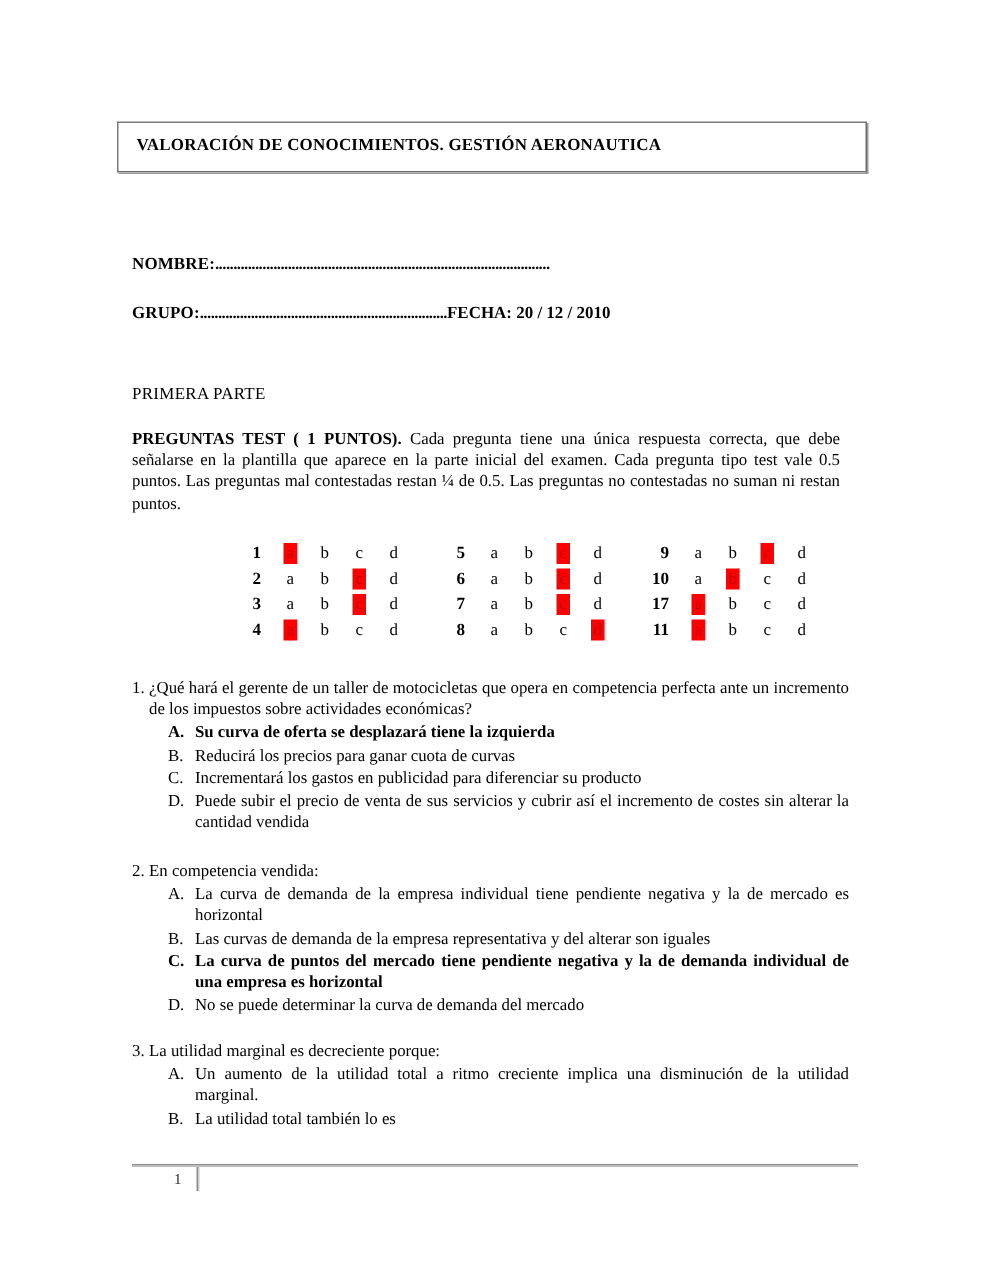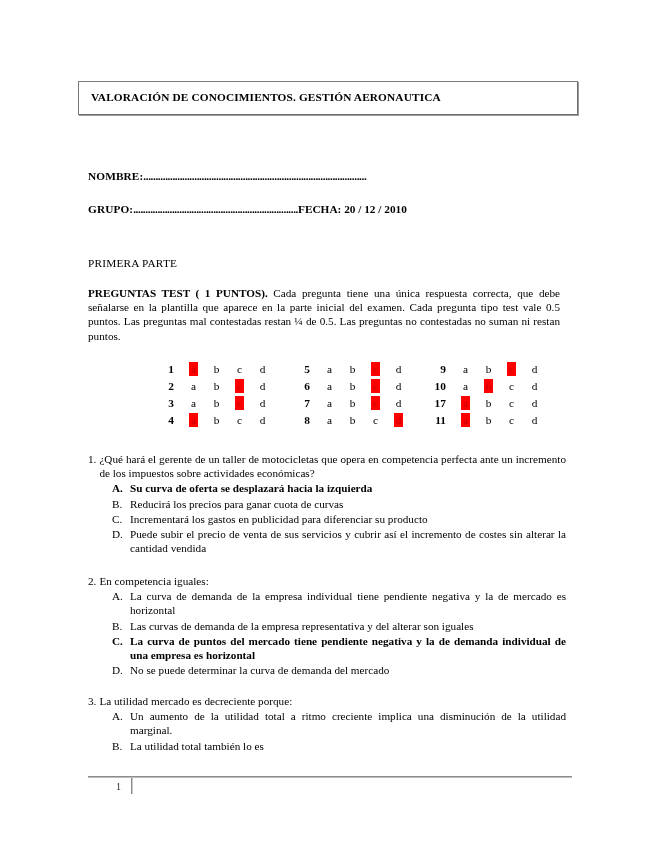--- a/index.html
+++ b/index.html
@@ -326,40 +326,40 @@
     </div>
 
   <div class="question" id="q1">
       <div class="q-stem">
         <span class="q-stem-num">1.</span>
         <span class="q-stem-text">¿Qué hará el gerente de un taller de motocicletas que opera en competencia perfecta ante un incremento de los impuestos sobre actividades económicas?</span>
       </div>
       <div class="q-options">
         <div class="q-opt justify bold">
           <span class="q-opt-letter">A.</span>
-          <span class="q-opt-text">Su curva de oferta se desplazará hacia la izquierda</span>
+          <span class="q-opt-text">Su curva de oferta se desplazará tiene la izquierda</span>
         </div>
         <div class="q-opt justify">
           <span class="q-opt-letter">B.</span>
           <span class="q-opt-text">Reducirá los precios para ganar cuota de curvas</span>
         </div>
         <div class="q-opt justify">
           <span class="q-opt-letter">C.</span>
           <span class="q-opt-text">Incrementará los gastos en publicidad para diferenciar su producto</span>
         </div>
         <div class="q-opt justify">
           <span class="q-opt-letter">D.</span>
           <span class="q-opt-text">Puede subir el precio de venta de sus servicios y cubrir así el incremento de costes sin alterar la cantidad vendida</span>
         </div>
       </div>
     </div>
   <div class="question" id="q2">
       <div class="q-stem">
         <span class="q-stem-num">2.</span>
-        <span class="q-stem-text">En competencia iguales:</span>
+        <span class="q-stem-text">En competencia vendida:</span>
       </div>
       <div class="q-options">
         <div class="q-opt justify">
           <span class="q-opt-letter">A.</span>
           <span class="q-opt-text">La curva de demanda de la empresa individual tiene pendiente negativa y la de mercado es horizontal</span>
         </div>
         <div class="q-opt justify">
           <span class="q-opt-letter">B.</span>
           <span class="q-opt-text">Las curvas de demanda de la empresa representativa y del alterar son iguales</span>
         </div>
@@ -369,21 +369,21 @@
         </div>
         <div class="q-opt justify">
           <span class="q-opt-letter">D.</span>
           <span class="q-opt-text">No se puede determinar la curva de demanda del mercado</span>
         </div>
       </div>
     </div>
   <div class="question" id="q3">
       <div class="q-stem">
         <span class="q-stem-num">3.</span>
-        <span class="q-stem-text">La utilidad mercado es decreciente porque:</span>
+        <span class="q-stem-text">La utilidad marginal es decreciente porque:</span>
       </div>
       <div class="q-options">
         <div class="q-opt justify">
           <span class="q-opt-letter">A.</span>
           <span class="q-opt-text">Un aumento de la utilidad total a ritmo creciente implica una disminución de la utilidad marginal.</span>
         </div>
         <div class="q-opt justify">
           <span class="q-opt-letter">B.</span>
           <span class="q-opt-text">La utilidad total también lo es</span>
         </div>

